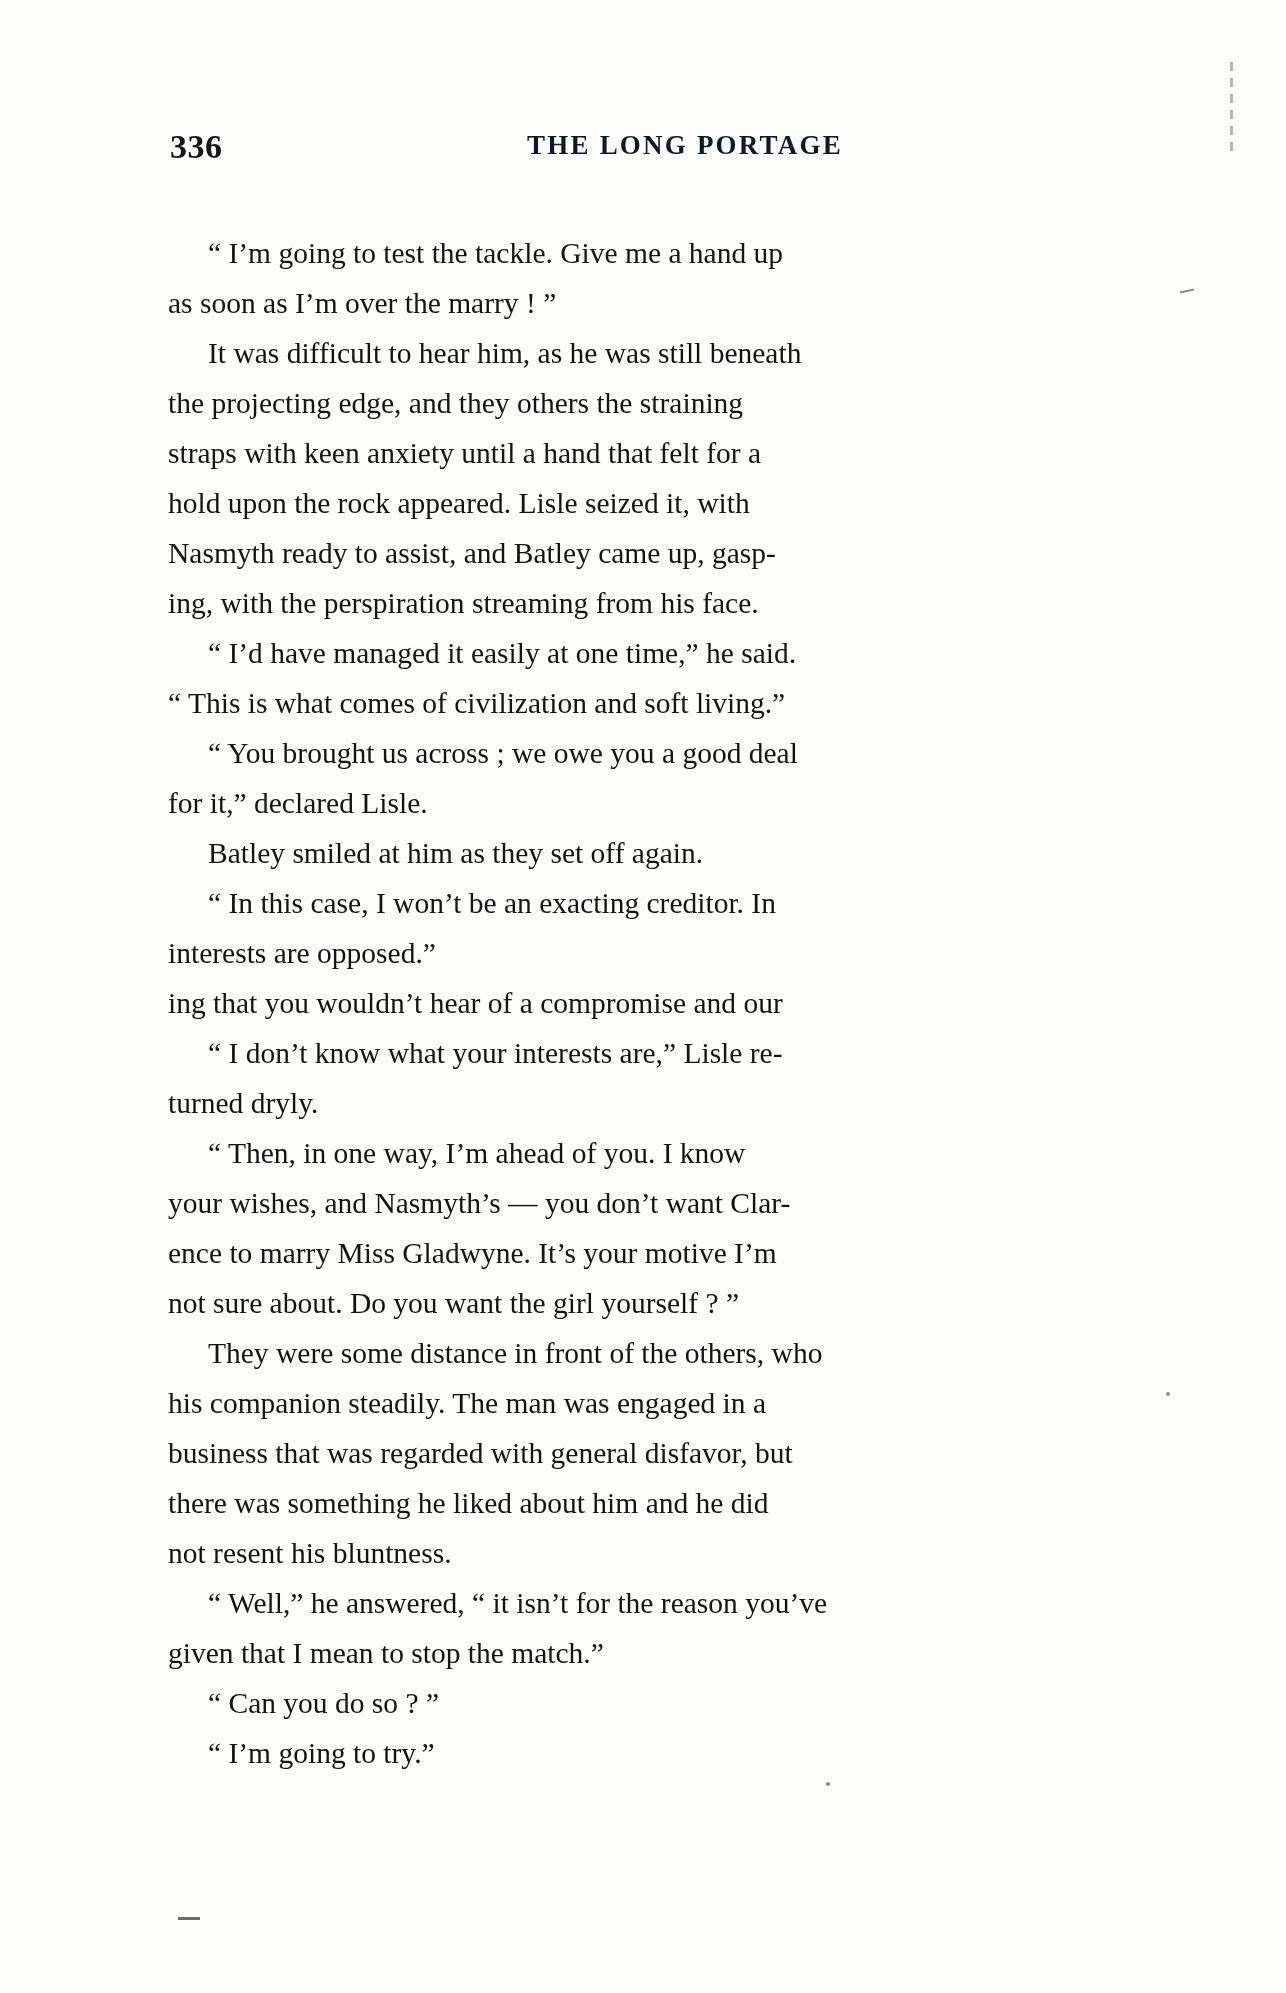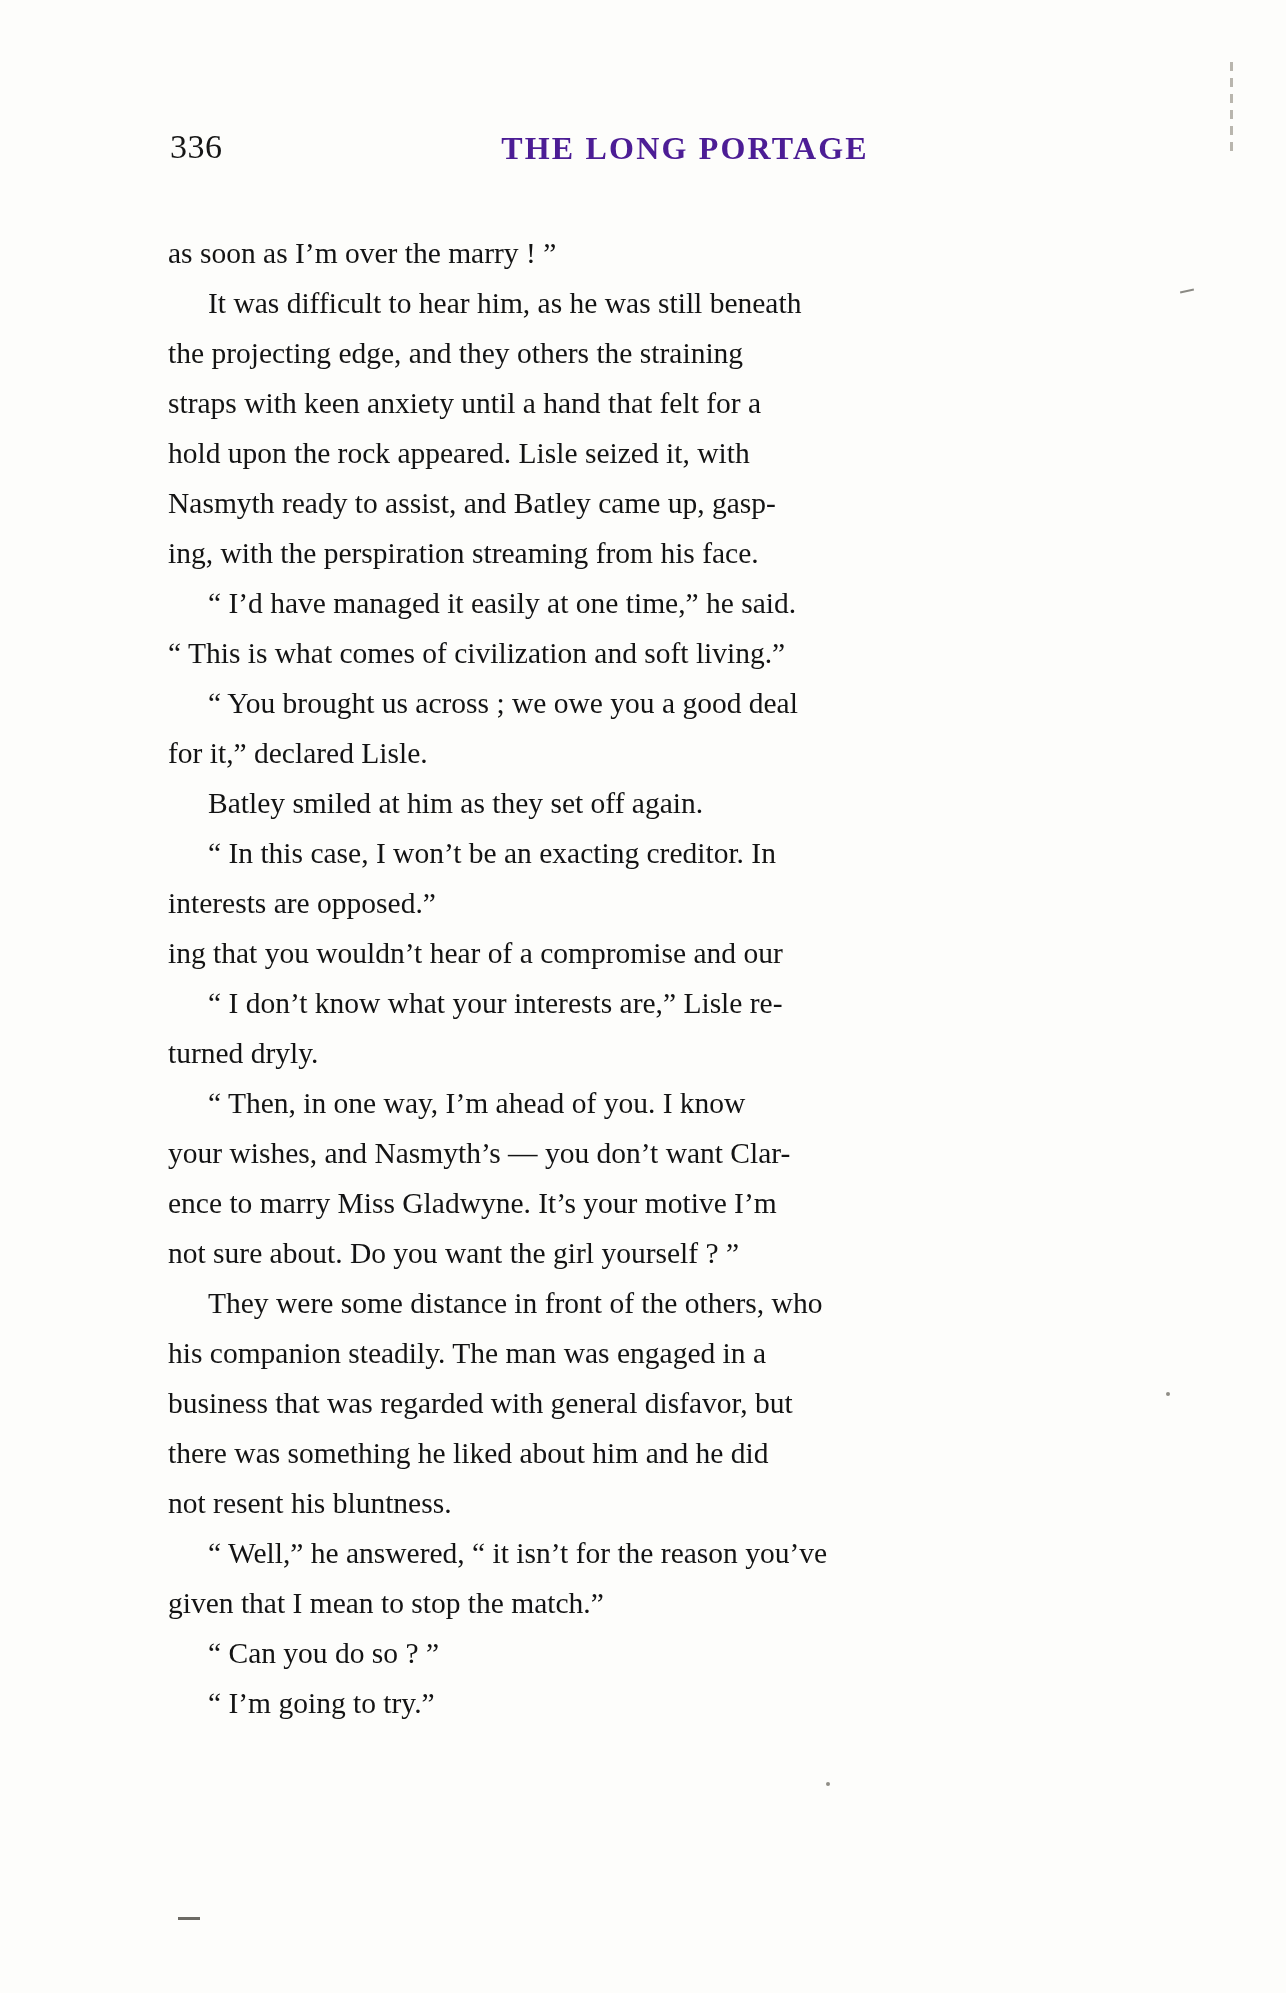--- a/index.html
+++ b/index.html
@@ -27,35 +27,35 @@
     top: 128px;
     left: 170px;
     width: 1000px;
     height: 44px;
   }
   .folio {
     position: absolute;
     left: 0;
     top: 0;
     font-size: 34px;
-    font-weight: normal;
+    font-weight: bold;
     letter-spacing: 0.5px;
     font-family: "Liberation Serif", serif;
     color: #151515;
   }
   .running-title {
     position: absolute;
     left: 0;
     top: 2px;
     width: 1000px;
     text-align: center;
-    font-size: 32px;
+    font-size: 27px;
     letter-spacing: 2.2px;
     font-weight: bold;
-    color: #4c1d95;
+    color: #0f172a;
     padding-left: 30px;
     box-sizing: border-box;
   }
   .body-text {
     position: absolute;
     top: 228px;
     left: 168px;
     width: 948px;
     font-size: 29.5px;
     line-height: 50px;
@@ -126,20 +126,21 @@
       <span></span>
   </div>
 
   <div class="header">
     <div class="folio">336</div>
     <div class="running-title">THE LONG PORTAGE</div>
   </div>
 
   <div class="body-text">
       <p>
+        <span class="ln ind">“ I’m going to test the tackle.   Give me a hand up</span>
         <span class="ln">as soon as I’m over the marry ! ”</span>
       </p>
       <p>
         <span class="ln ind">It was difficult to hear him, as he was still beneath</span>
         <span class="ln">the projecting edge, and they others the straining</span>
         <span class="ln">straps with keen anxiety until a hand that felt for a</span>
         <span class="ln">hold upon the rock appeared.   Lisle seized it, with</span>
         <span class="ln">Nasmyth ready to assist, and Batley came up, gasp-</span>
         <span class="ln">ing, with the perspiration streaming from his face.</span>
       </p>

